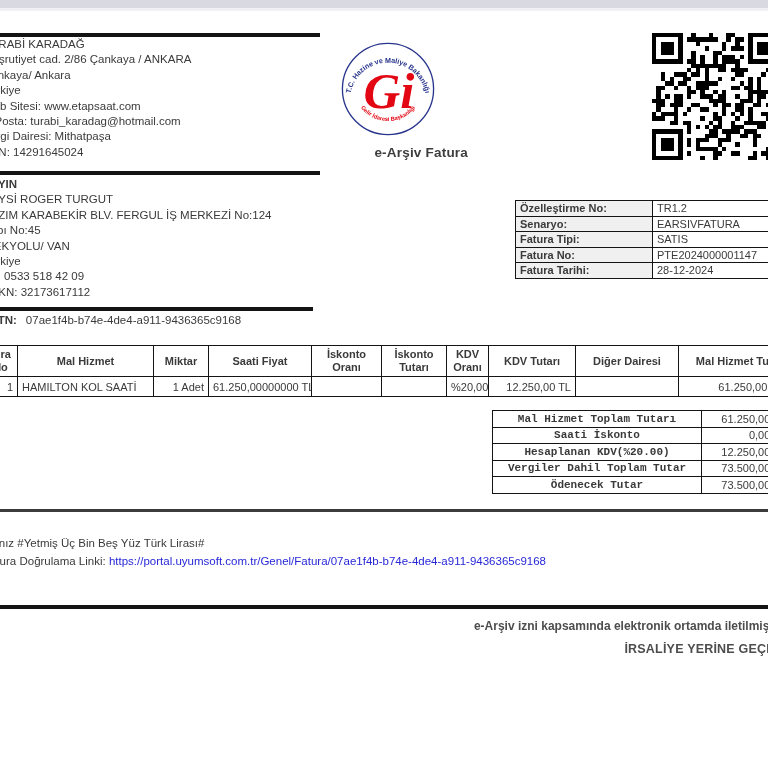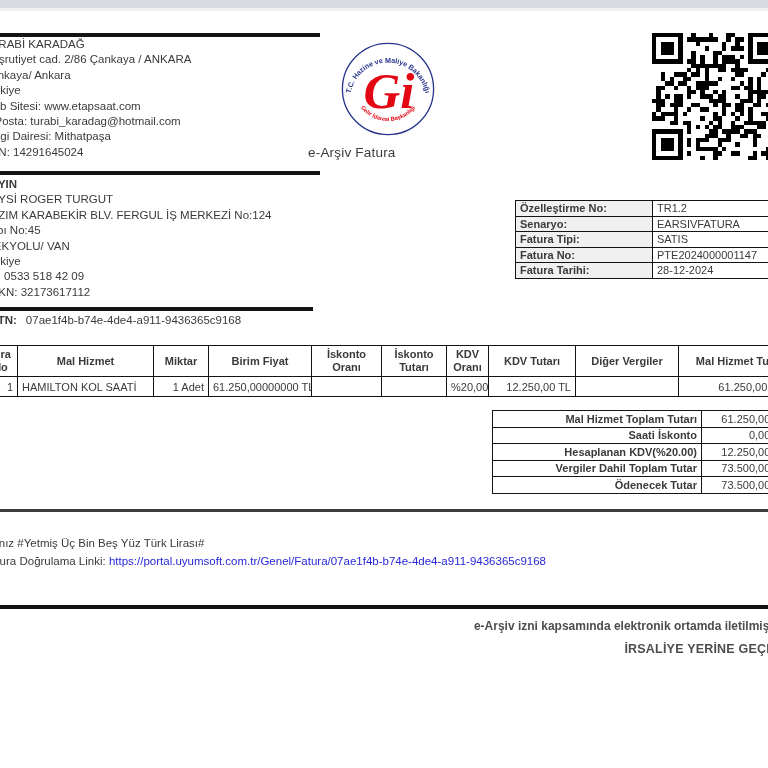--- a/index.html
+++ b/index.html
@@ -10,38 +10,38 @@
   .doc{position:absolute;top:0;left:-17px;width:820px;height:768px;}
   .hr{position:absolute;height:4px;background:#141414;}
   .hr-seller-top{top:33px;left:0;width:337px;}
   .hr-seller-bottom{top:171px;left:0;width:337px;}
   .hr-buyer-bottom{top:307px;left:0;width:330px;}
   .block{position:absolute;font-size:11.5px;line-height:15.4px;white-space:nowrap;}
   .seller{top:37px;left:0;}
   .buyer{top:177px;left:0;}
   .bold{font-weight:bold;}
   .gib-logo{position:absolute;top:42px;left:358px;width:94px;height:94px;}
-  .earsiv-caption{position:absolute;top:145px;left:325px;width:160px;text-align:left;
-                  font-weight:normal;font-size:13.5px;color:#3d3d3d;letter-spacing:.2px;}
+  .earsiv-caption{position:absolute;top:145px;left:325px;width:160px;text-align:right;
+                  font-weight:bold;font-size:13.5px;color:#3d3d3d;letter-spacing:.2px;}
   .qr{position:absolute;top:33px;left:669px;width:127px;height:127px;}
   .ettn{position:absolute;top:314px;left:0;font-size:11.5px;white-space:nowrap;}
   .ettn .lbl{font-weight:bold;margin-right:9px;}
   table{border-collapse:collapse;}
   .meta{position:absolute;top:200px;left:532px;width:273px;font-size:11px;table-layout:fixed;}
   .meta th,.meta td{border:1.5px solid #141414;padding:1px 4px;height:12.5px;white-space:nowrap;overflow:hidden;}
   .meta th{width:128px;text-align:left;font-weight:bold;background:#f0f0f0;}
   .items{position:absolute;top:345px;left:0;width:820px;font-size:11px;table-layout:fixed;}
   .items th,.items td{border:1.5px solid #141414;white-space:normal;overflow:hidden;}
   .items th{font-weight:bold;text-align:center;padding:2px 2px;height:24px;vertical-align:middle;line-height:13px;}
   .items td{padding:2px 4px;height:15px;white-space:nowrap;}
   .ta-r{text-align:right;}
   .items td.last{padding-right:20px;}
   .totals{position:absolute;top:410px;left:509px;width:303px;font-size:11px;table-layout:fixed;}
   .totals th,.totals td{border:1.5px solid #141414;height:13.5px;padding:1px 4px;white-space:nowrap;overflow:hidden;}
-  .totals th{width:200px;text-align:right;font-weight:bold;}
+  .totals th{width:200px;font-weight:bold;font-family:Liberation Mono, monospace;}
   .totals td{text-align:right;padding-right:8px;}
   .thinline{position:absolute;top:509px;left:0;width:820px;height:3px;background:#3c3c3c;}
   .words{position:absolute;top:537px;left:0;font-size:11.5px;white-space:nowrap;}
   .verify{position:absolute;top:555px;left:0;font-size:11.5px;white-space:nowrap;}
   .verify a{color:#2727d8;text-decoration:none;}
   .blackline{position:absolute;top:605px;left:0;width:820px;height:4px;background:#141414;}
   .footer1,.footer2{position:absolute;left:0;width:801px;text-align:right;font-weight:bold;
                     color:#4d4d4d;white-space:nowrap;}
   .footer1{top:619px;font-size:12px;}
   .footer2{top:642px;font-size:12.5px;letter-spacing:.2px;}
@@ -425,26 +425,26 @@
           <col style="width:42px">
           <col style="width:87px">
         <col style="width:103px">
           <col style="width:125px">
       </colgroup>
       <thead>
         <tr>
           <th>Sıra No</th>
           <th>Mal Hizmet</th>
           <th>Miktar</th>
-          <th>Birim Fiyat</th>
+          <th>Saati Fiyat</th>
           <th>İskonto Oranı</th>
           <th>İskonto Tutarı</th>
           <th>KDV Oranı</th>
           <th>KDV Tutarı</th>
-          <th>Diğer Vergiler</th>
+          <th>Diğer Dairesi</th>
           <th>Mal Hizmet Tutarı</th>
         </tr>
       </thead>
       <tbody>
         <tr>
           <td class="ta-r">1</td>
           <td>HAMILTON KOL SAATİ</td>
           <td class="ta-r">1 Adet</td>
           <td class="ta-r">61.250,00000000 TL</td>
           <td class="ta-r"></td>

